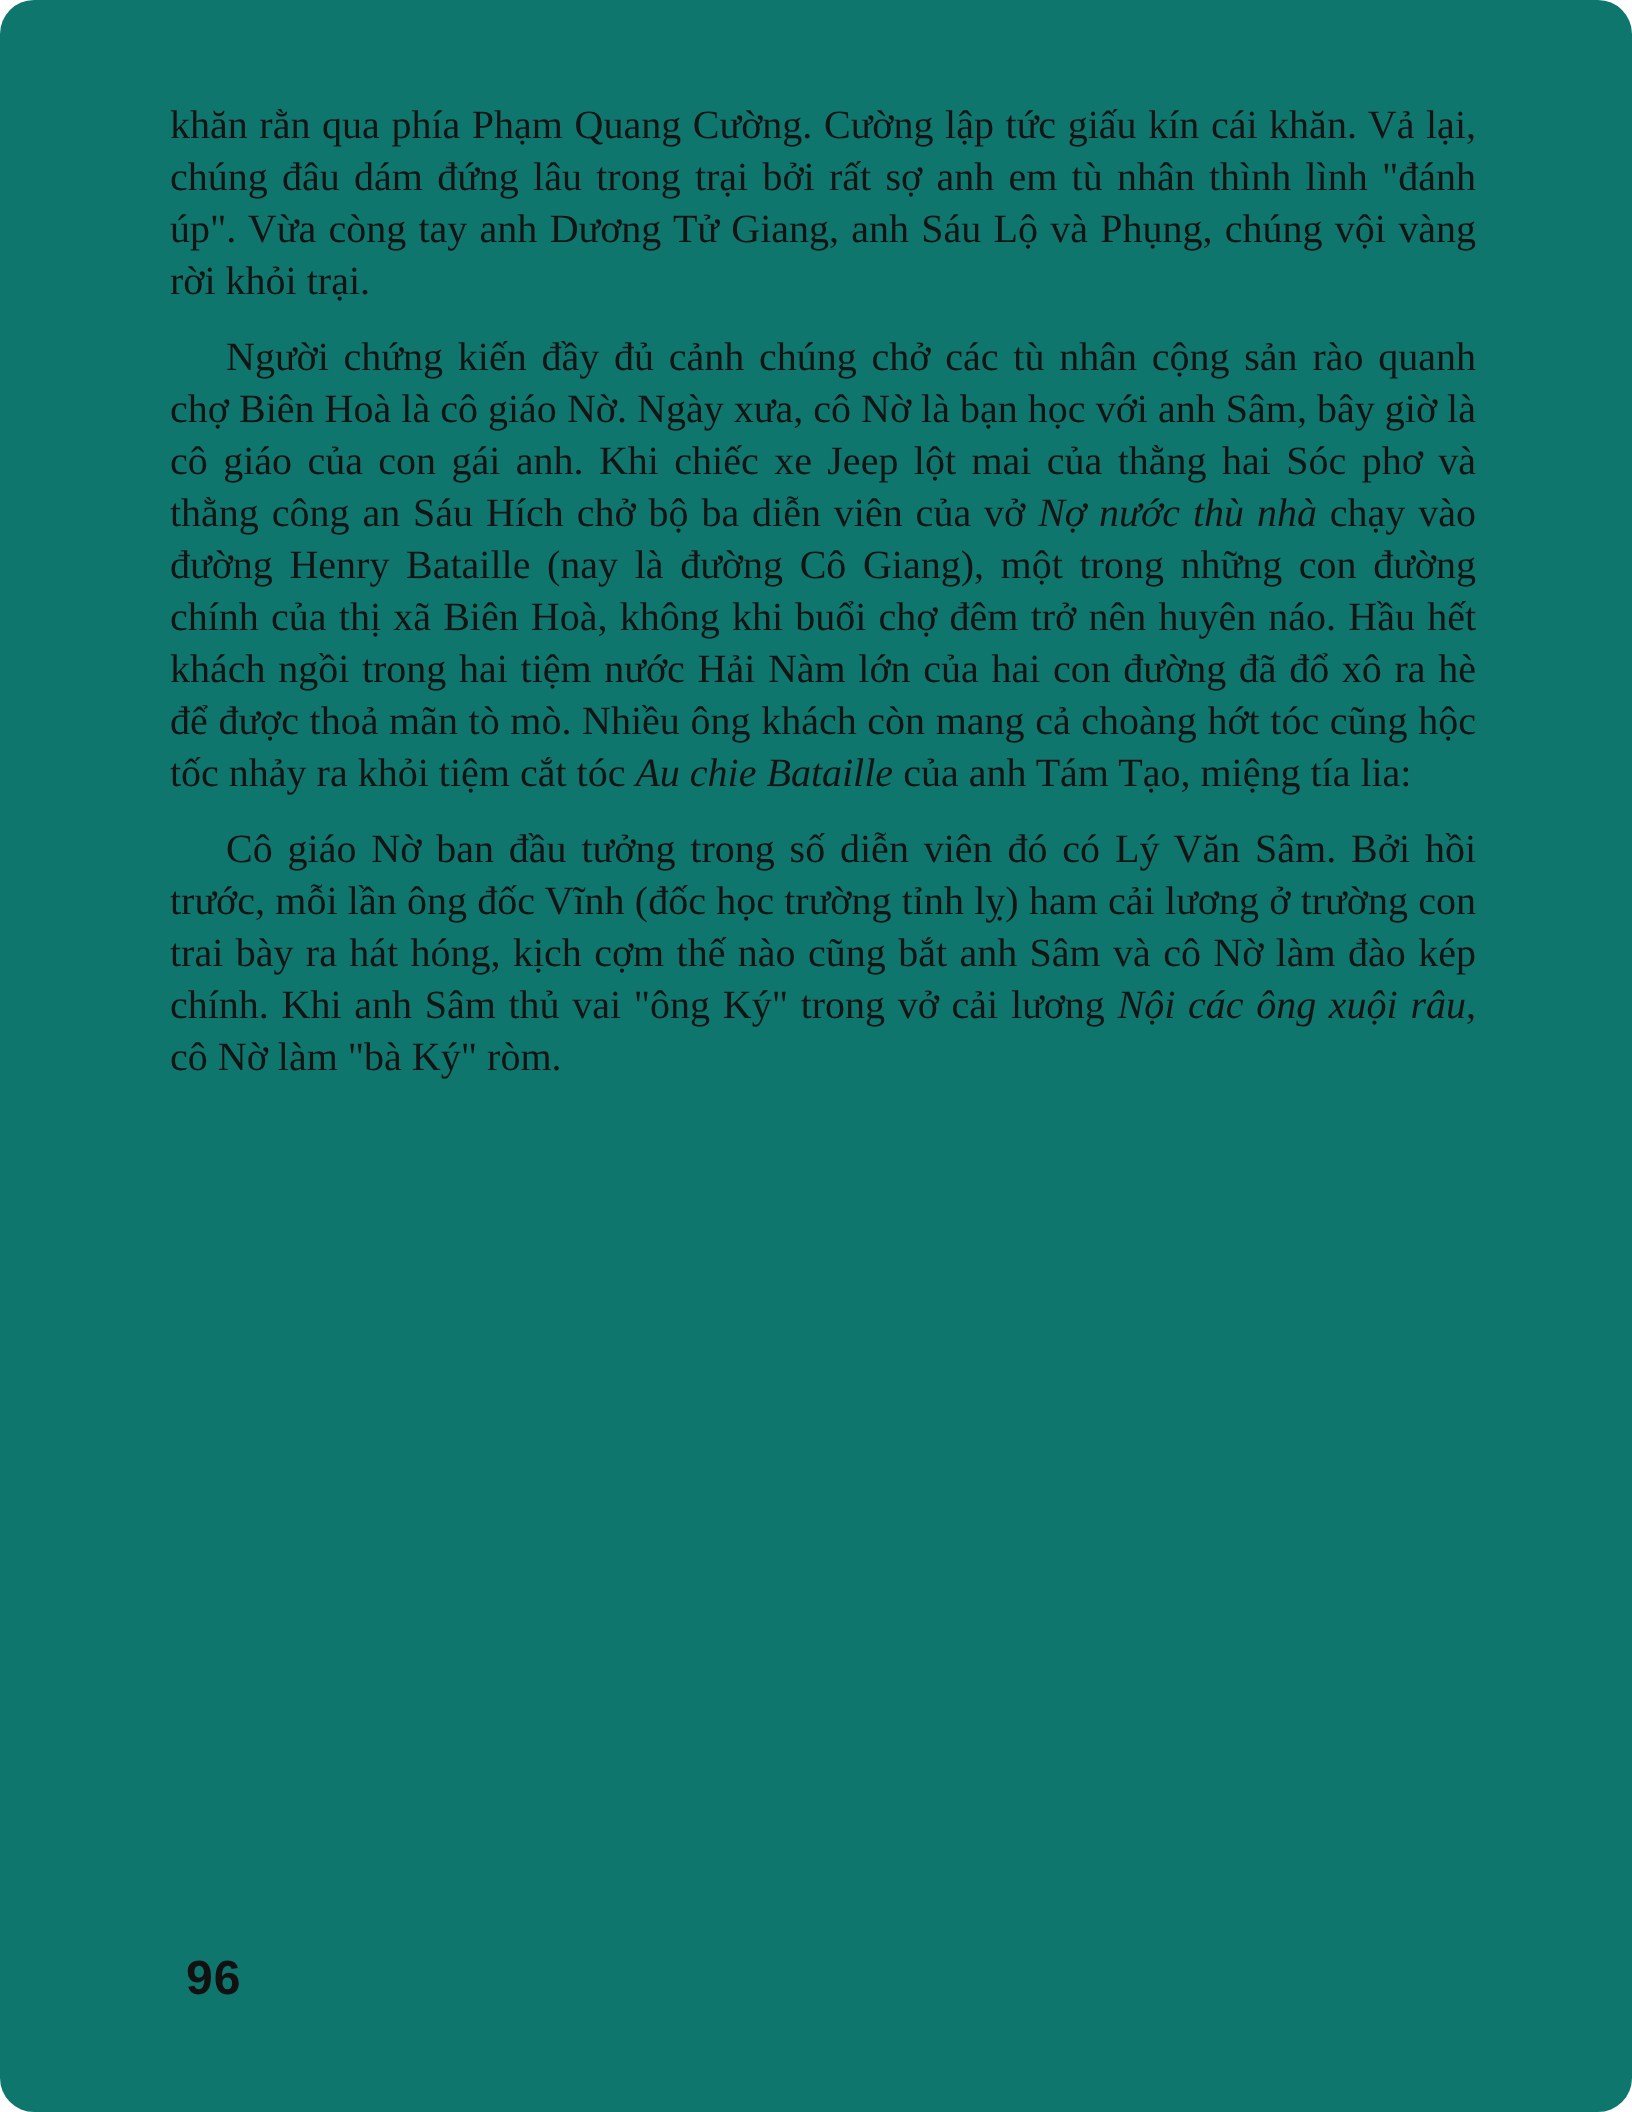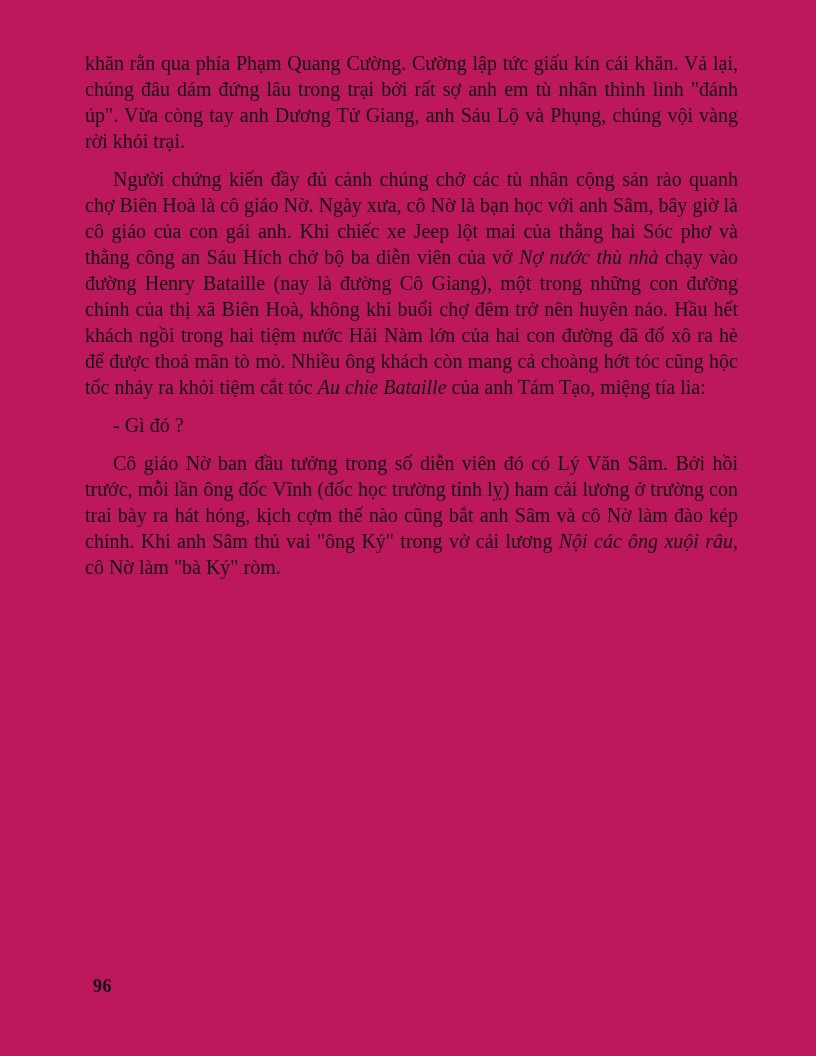--- a/index.html
+++ b/index.html
@@ -4,24 +4,25 @@
 <style>
   html, body {
     margin: 0;
     padding: 0;
     background: #ffffff;
   }
   .page {
     position: relative;
     width: 816px;
     height: 1056px;
-    background: #be185d;
+    background: #0f766e;
     overflow: hidden;
     font-family: "Liberation Serif", "DejaVu Serif", serif;
     color: #141414;
+    border-radius: 17px;
   }
   .text-block {
     position: absolute;
     left: 85px;
     top: 50px;
     width: 653px;
     font-size: 20px;
     line-height: 26px;
     text-align: justify;
   }
@@ -32,31 +33,30 @@
   .text-block p.para.no-indent {
     text-indent: 0;
   }
   .text-block .run-italic {
     font-style: italic;
   }
   .page-number {
     position: absolute;
     left: 93px;
     top: 976px;
-    font-family: Liberation Serif, serif;
-    font-size: 18px;
+    font-family: Liberation Sans, sans-serif;
+    font-size: 24px;
     font-weight: bold;
     letter-spacing: 0.5px;
     color: #111111;
   }
 </style>
 </head>
 <body>
 
 <div class="page">
   <main class="text-block" id="text-block">
       <p class="para no-indent"><span class="run-normal">khăn rằn qua phía Phạm Quang Cường. Cường lập tức giấu kín cái khăn. Vả lại, chúng đâu dám đứng lâu trong trại bởi rất sợ anh em tù nhân thình lình "đánh úp". Vừa còng tay anh Dương Tử Giang, anh Sáu Lộ và Phụng, chúng vội vàng rời khỏi trại.</span></p>
       <p class="para"><span class="run-normal">Người chứng kiến đầy đủ cảnh chúng chở các tù nhân cộng sản rào quanh chợ Biên Hoà là cô giáo Nờ. Ngày xưa, cô Nờ là bạn học với anh Sâm, bây giờ là cô giáo của con gái anh. Khi chiếc xe Jeep lột mai của thằng hai Sóc phơ và thằng công an Sáu Hích chở bộ ba diễn viên của vở </span><span class="run-italic">Nợ nước thù nhà</span><span class="run-normal"> chạy vào đường Henry Bataille (nay là đường Cô Giang), một trong những con đường chính của thị xã Biên Hoà, không khi buổi chợ đêm trở nên huyên náo. Hầu hết khách ngồi trong hai tiệm nước Hải Nàm lớn của hai con đường đã đổ xô ra hè để được thoả mãn tò mò. Nhiều ông khách còn mang cả choàng hớt tóc cũng hộc tốc nhảy ra khỏi tiệm cắt tóc </span><span class="run-italic">Au chie Bataille</span><span class="run-normal"> của anh Tám Tạo, miệng tía lia:</span></p>
-      <p class="para"><span class="run-normal">- Gì đó ?</span></p>
       <p class="para"><span class="run-normal">Cô giáo Nờ ban đầu tưởng trong số diễn viên đó có Lý Văn Sâm. Bởi hồi trước, mỗi lần ông đốc Vĩnh (đốc học trường tỉnh lỵ) ham cải lương ở trường con trai bày ra hát hóng, kịch cợm thế nào cũng bắt anh Sâm và cô Nờ làm đào kép chính. Khi anh Sâm thủ vai "ông Ký" trong vở cải lương </span><span class="run-italic">Nội các ông xuội râu</span><span class="run-normal">, cô Nờ làm "bà Ký" ròm.</span></p>
     </main>
   <div class="page-number">96</div>
 </div>
 
 </body></html>

